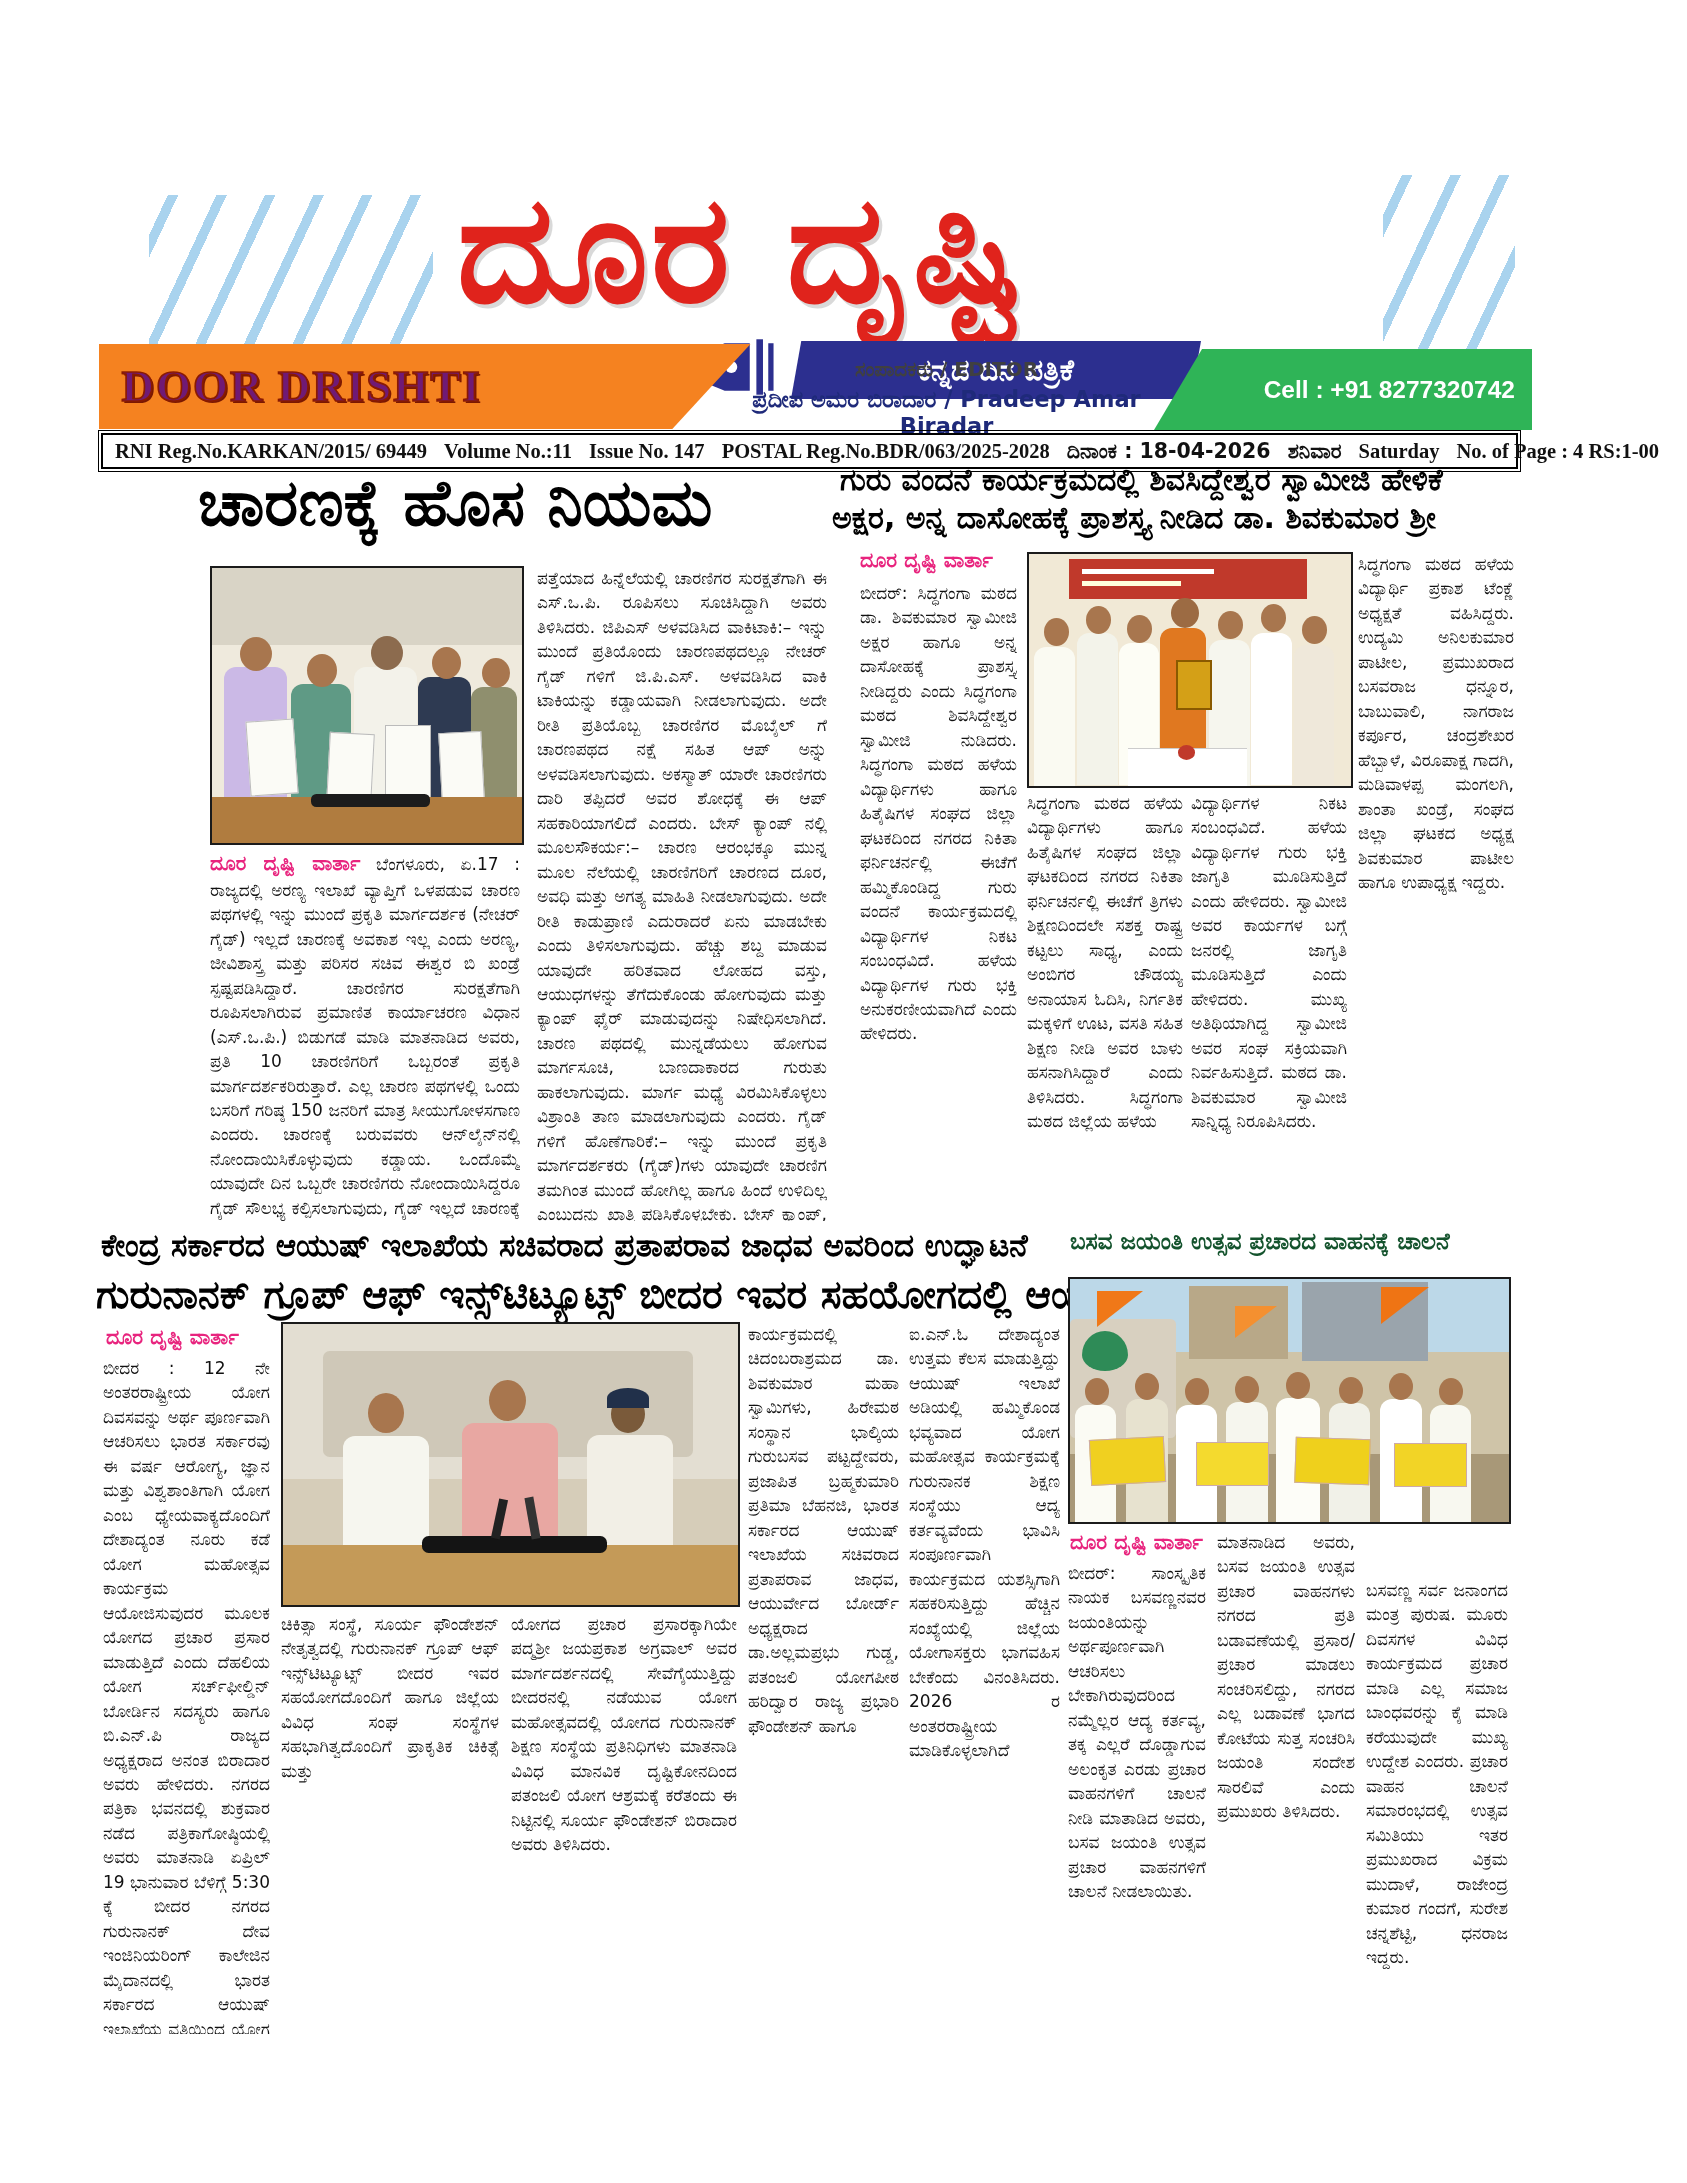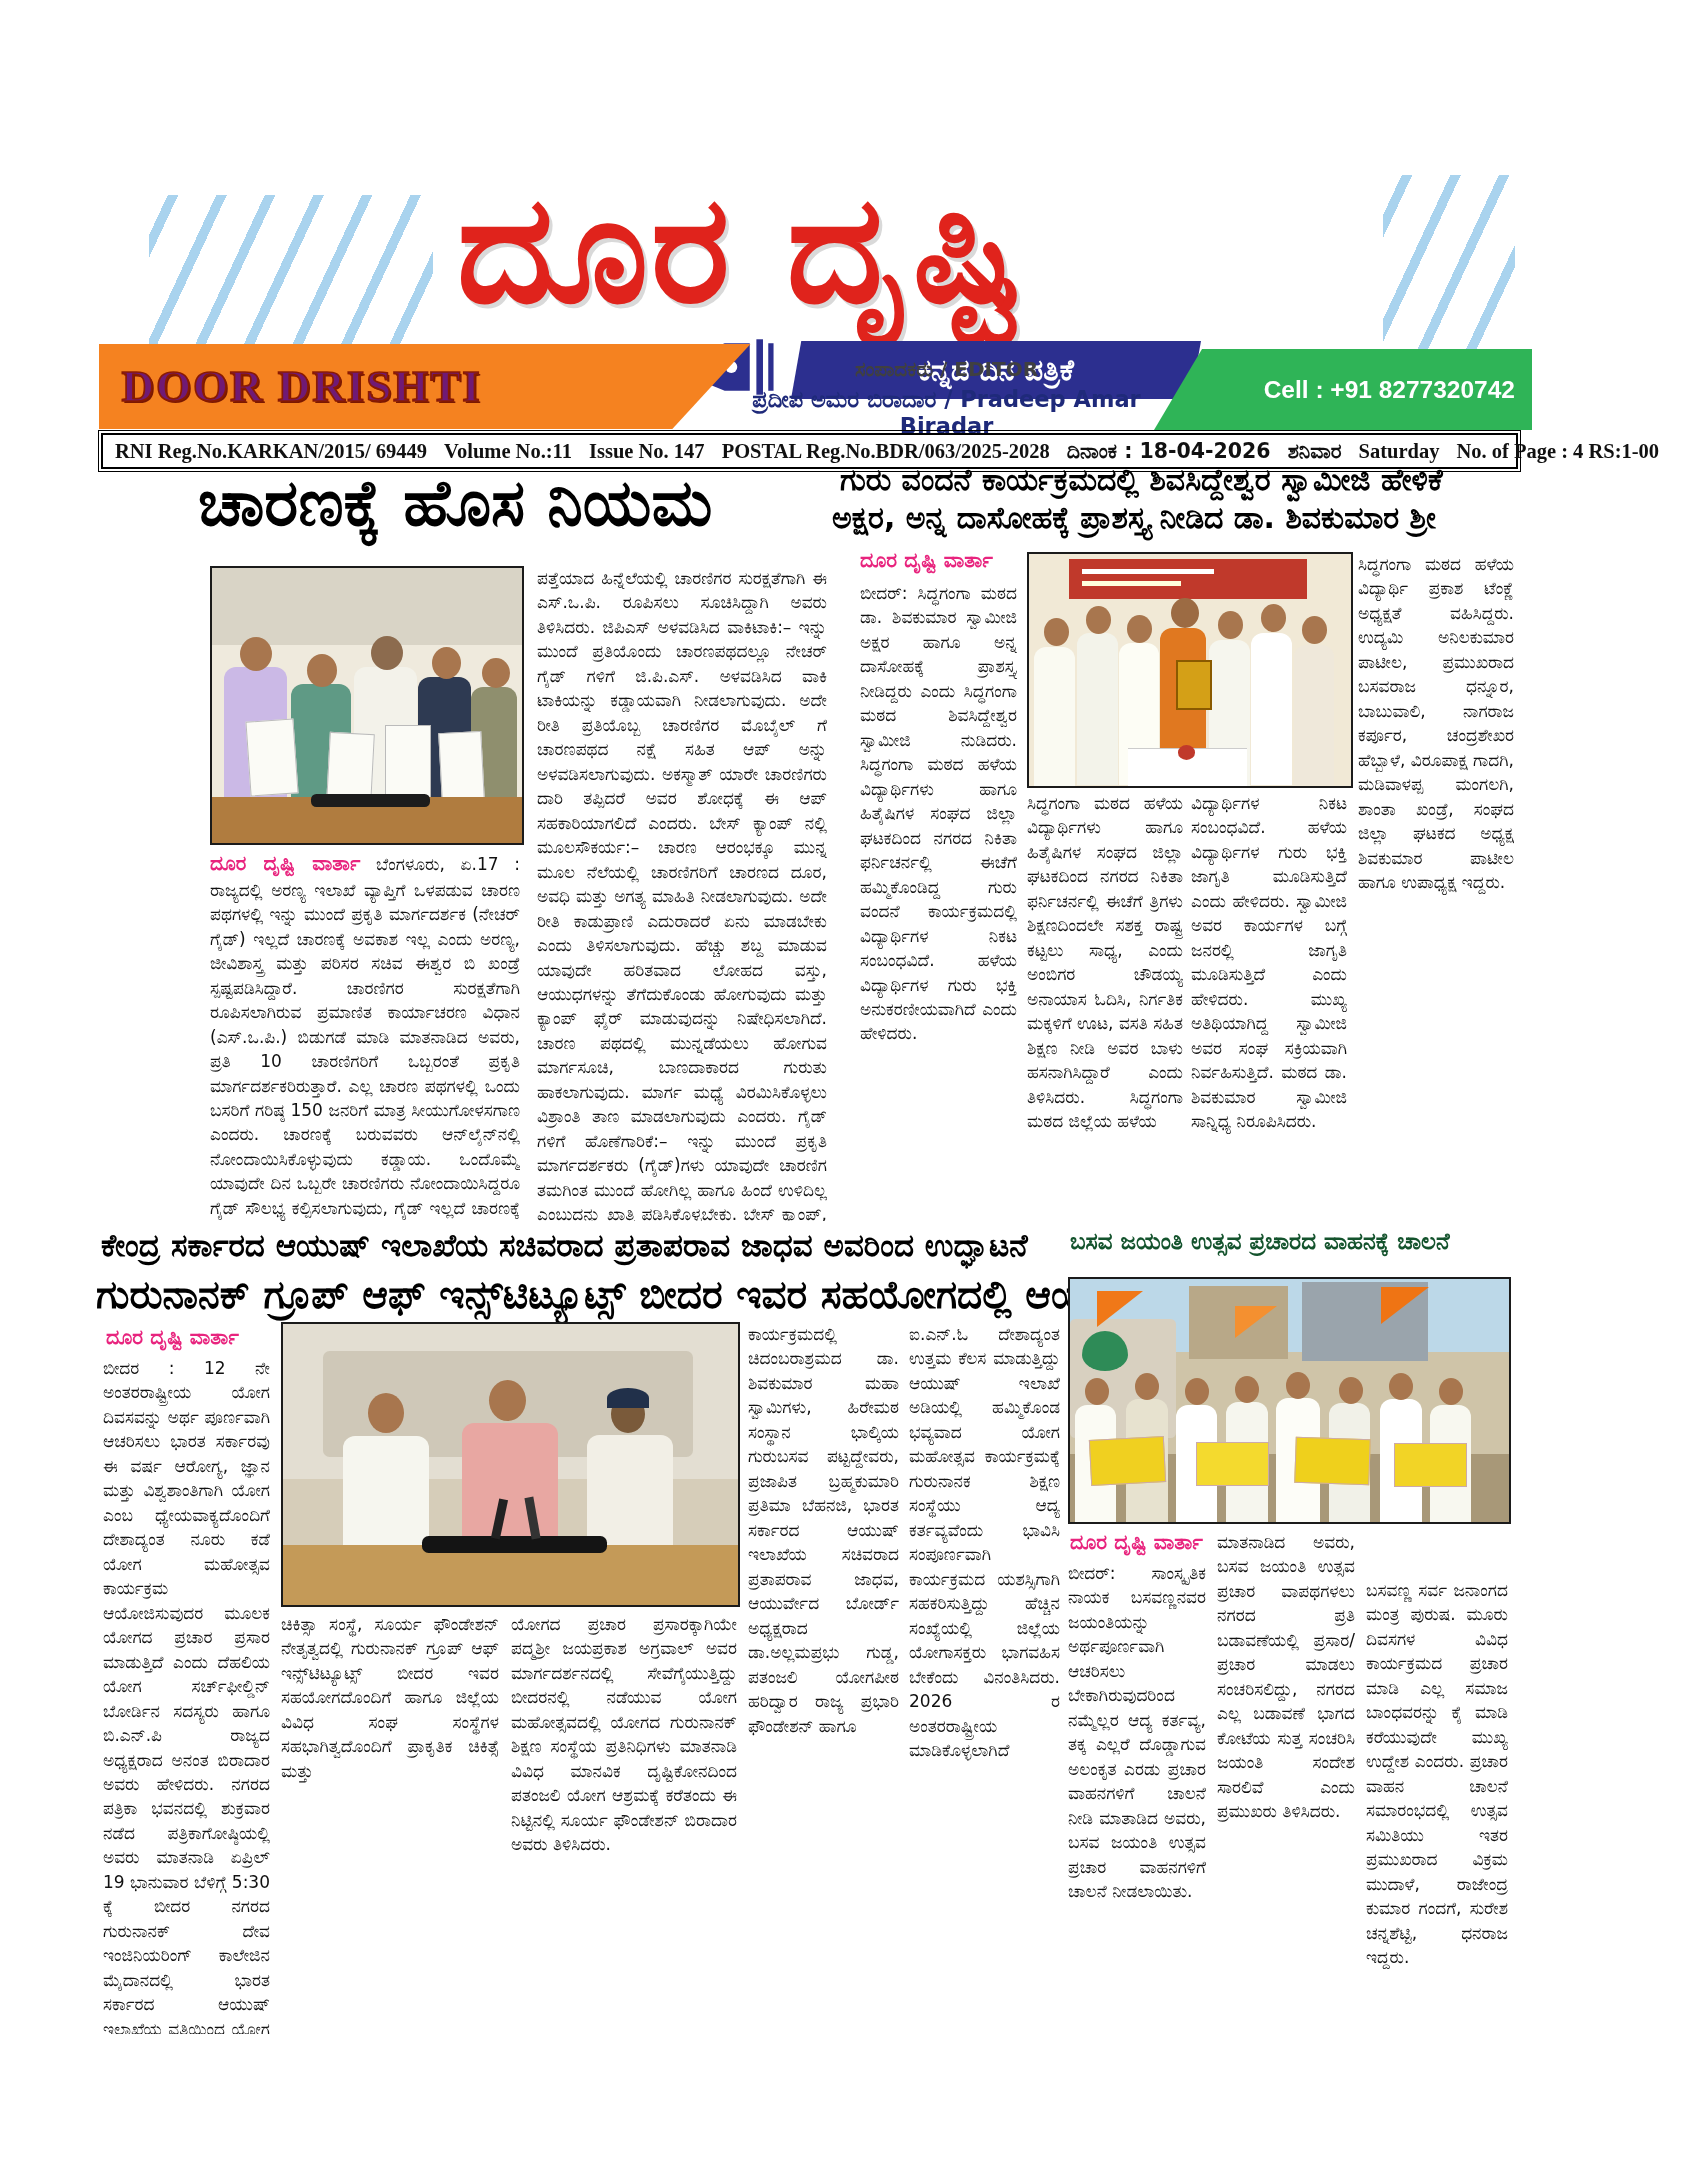--- a/index.html
+++ b/index.html
@@ -243,18 +243,18 @@
   <div style="position:absolute;left:126px;top:163px;width:71px;height:42px;background:#f4da2e;border:1.3px solid #caa;"></div>
   <div style="position:absolute;left:225px;top:159px;width:73px;height:44px;background:#efd01c;border:1.3px solid #caa;transform:rotate(2deg);"></div>
   <div style="position:absolute;left:324px;top:164px;width:71px;height:42px;background:#f2d426;border:1.3px solid #caa;"></div>
 </div>
 
 <div class="abs byline-block" style="left:1070px;top:1530px;">ದೂರ ದೃಷ್ಟಿ ವಾರ್ತಾ</div>
 <div class="abs col" style="left:1068px;top:1561px;width:138px;height:476px;">
   <p>ಬೀದರ್: ಸಾಂಸ್ಕೃತಿಕ ನಾಯಕ ಬಸವಣ್ಣನವರ ಜಯಂತಿಯನ್ನು ಅರ್ಥಪೂರ್ಣವಾಗಿ ಆಚರಿಸಲು ಬೇಕಾಗಿರುವುದರಿಂದ ನಮ್ಮೆಲ್ಲರ ಆದ್ಯ ಕರ್ತವ್ಯ, ತಕ್ಕ ಎಲ್ಲರೆ ದೊಡ್ಡಾಗುವ ಅಲಂಕೃತ ಎರಡು ಪ್ರಚಾರ ವಾಹನಗಳಿಗೆ ಚಾಲನೆ ನೀಡಿ ಮಾತಾಡಿದ ಅವರು, ಬಸವ ಜಯಂತಿ ಉತ್ಸವ ಪ್ರಚಾರ ವಾಹನಗಳಿಗೆ ಚಾಲನೆ ನೀಡಲಾಯಿತು.</p>
 </div>
 <div class="abs col" style="left:1217px;top:1530px;width:138px;height:508px;">
-  <p>ಮಾತನಾಡಿದ ಅವರು, ಬಸವ ಜಯಂತಿ ಉತ್ಸವ ಪ್ರಚಾರ ವಾಪಥಗಳಲು ನಗರದ ಪ್ರತಿ ಬಡಾವಣೆಯಲ್ಲಿ ಪ್ರಸಾರ/ ಪ್ರಚಾರ ಮಾಡಲು ಸಂಚರಿಸಲಿದ್ದು, ನಗರದ ಎಲ್ಲ ಬಡಾವಣೆ ಭಾಗದ ಕೋಟೆಯ ಸುತ್ತ ಸಂಚರಿಸಿ ಜಯಂತಿ ಸಂದೇಶ ಸಾರಲಿವೆ ಎಂದು ಪ್ರಮುಖರು ತಿಳಿಸಿದರು.</p>
+  <p>ಮಾತನಾಡಿದ ಅವರು, ಬಸವ ಜಯಂತಿ ಉತ್ಸವ ಪ್ರಚಾರ ವಾಹನಗಳು ನಗರದ ಪ್ರತಿ ಬಡಾವಣೆಯಲ್ಲಿ ಪ್ರಸಾರ/ ಪ್ರಚಾರ ಮಾಡಲು ಸಂಚರಿಸಲಿದ್ದು, ನಗರದ ಎಲ್ಲ ಬಡಾವಣೆ ಭಾಗದ ಕೋಟೆಯ ಸುತ್ತ ಸಂಚರಿಸಿ ಜಯಂತಿ ಸಂದೇಶ ಸಾರಲಿವೆ ಎಂದು ಪ್ರಮುಖರು ತಿಳಿಸಿದರು.</p>
 </div>
 <div class="abs col" style="left:1366px;top:1530px;width:142px;height:508px;margin-top:48px;">
   <p>ಬಸವಣ್ಣ ಸರ್ವ ಜನಾಂಗದ ಮಂತ್ರ ಪುರುಷ. ಮೂರು ದಿವಸಗಳ ವಿವಿಧ ಕಾರ್ಯಕ್ರಮದ ಪ್ರಚಾರ ಮಾಡಿ ಎಲ್ಲ ಸಮಾಜ ಬಾಂಧವರನ್ನು ಕೈ ಮಾಡಿ ಕರೆಯುವುದೇ ಮುಖ್ಯ ಉದ್ದೇಶ ಎಂದರು. ಪ್ರಚಾರ ವಾಹನ ಚಾಲನೆ ಸಮಾರಂಭದಲ್ಲಿ ಉತ್ಸವ ಸಮಿತಿಯು ಇತರ ಪ್ರಮುಖರಾದ ವಿಕ್ರಮ ಮುದಾಳೆ, ರಾಜೇಂದ್ರ ಕುಮಾರ ಗಂದಗೆ, ಸುರೇಶ ಚನ್ನಶೆಟ್ಟಿ, ಧನರಾಜ ಇದ್ದರು.</p>
 </div>
 
 
 </body></html>

